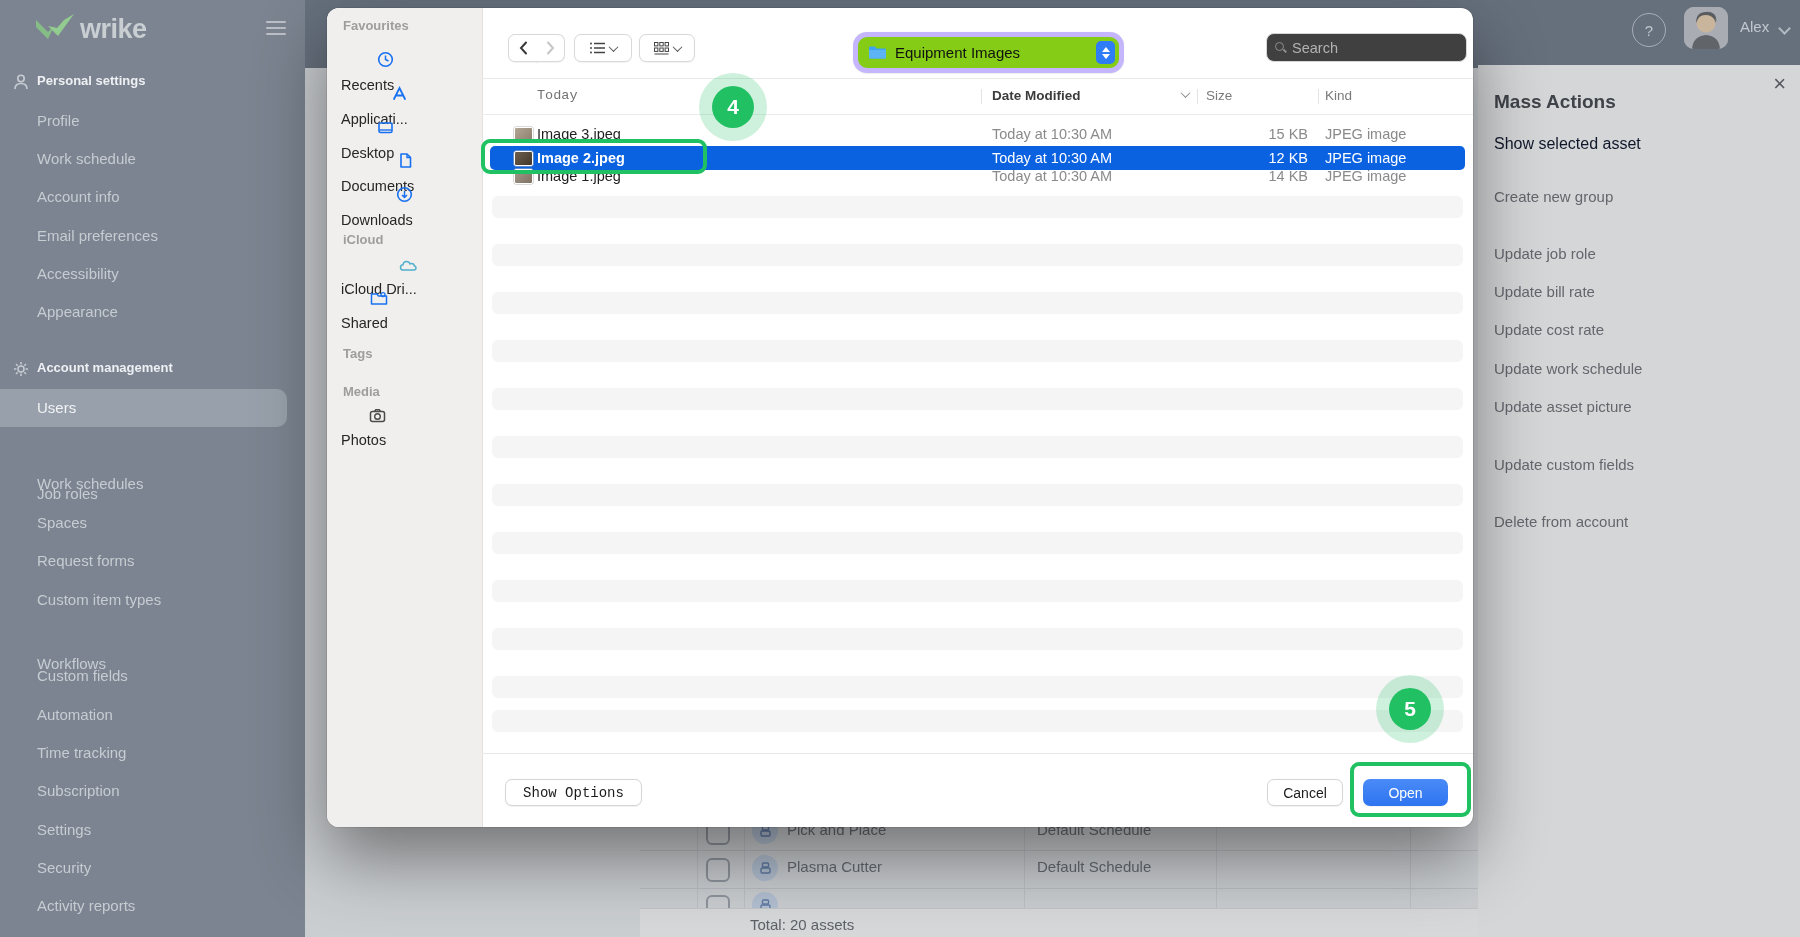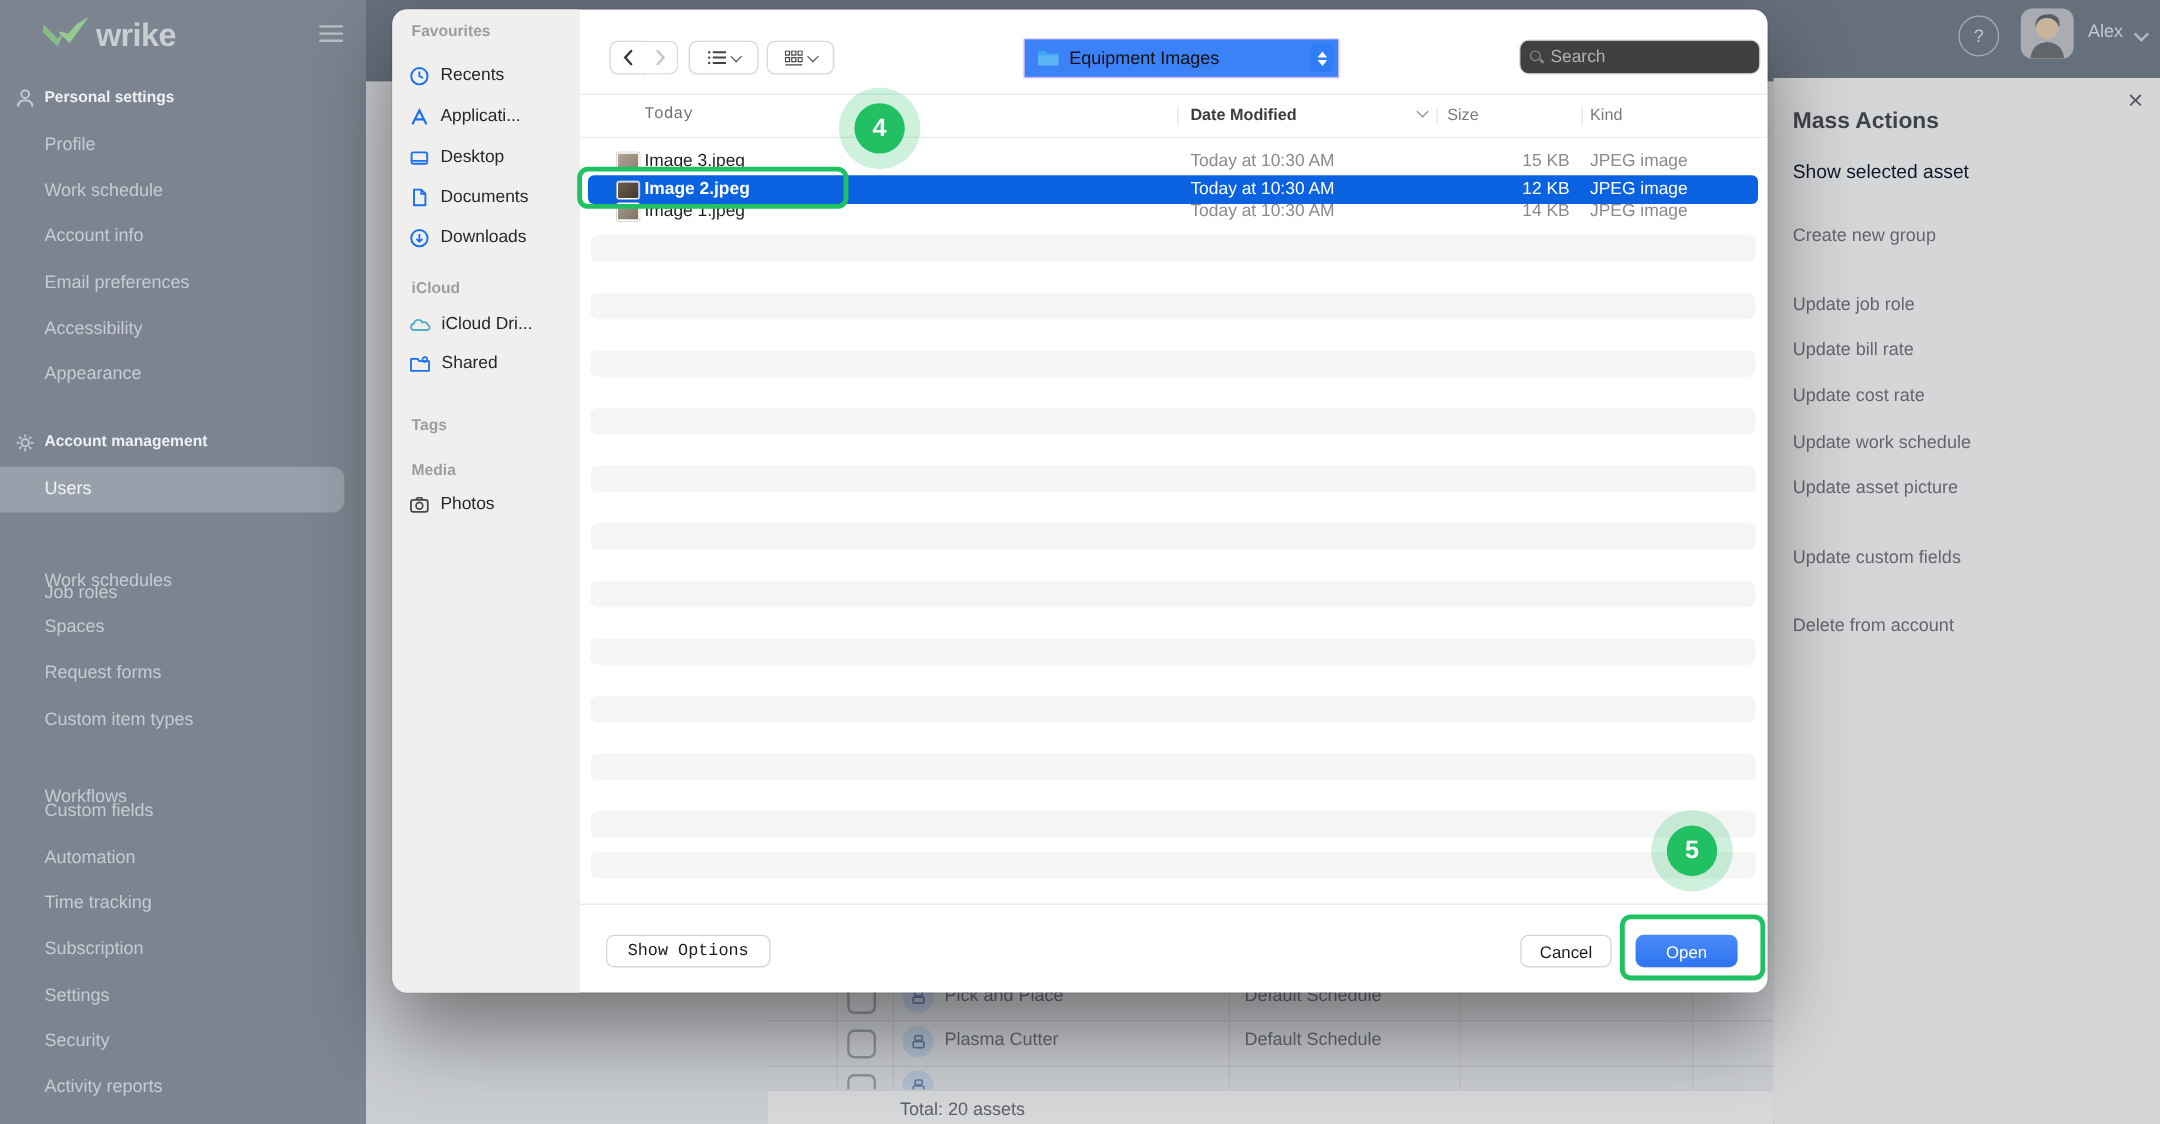--- a/index.html
+++ b/index.html
@@ -36,27 +36,27 @@
   #mass{left:1478px;top:65px;width:322px;height:872px;background:#d5d6d7;}
   #mass-title{left:16px;top:26px;font-size:19px;font-weight:bold;color:#3f434a;}
   #mass-link{left:16px;top:70px;font-size:16px;color:#0f172a;}
   .mass-item{left:16px;font-size:15px;color:#63676d;}
   #mass-close{right:14px;top:8px;font-size:22px;color:#54585e;line-height:1;}
   
   #dlg{left:327px;top:8px;width:1146px;height:819px;background:#fff;border-radius:12px;
        box-shadow:0 30px 70px rgba(0,0,0,.45),0 0 0 1px rgba(0,0,0,.08);z-index:10;}
   #fsb{left:0;top:0;width:155px;height:819px;background:#f0efee;border-right:1px solid #e2e1e0;border-radius:12px 0 0 12px;}
   .fsb-head{left:16px;font-size:13px;font-weight:bold;color:#9d9d9d;}
-  .fsb-item{left:14px;height:24px;display:flex;align-items:center;gap:9px;font-size:14.5px;color:#262626;}
+  .fsb-item{left:14px;height:24px;display:flex;align-items:flex-end;gap:9px;font-size:14.5px;color:#262626;flex-direction:column;}
   .fsb-item svg{flex:0 0 auto;}
   #fd-main{left:155px;top:0;width:991px;height:819px;}
   
   .tbtn{top:26px;height:26px;background:#fff;border:1px solid #d9d9d9;border-radius:7px;display:flex;align-items:center;justify-content:center;gap:5px;box-shadow:0 .5px 1px rgba(0,0,0,.05);}
   .chev-dn{display:inline-block;width:6px;height:6px;border-right:1.6px solid #555;border-bottom:1.6px solid #555;transform:rotate(45deg) translate(-1px,-1px);}
-  #loc{left:371px;top:24px;width:247px;height:31px;background:#3b82f6;border:1px solid #c4b5fd;border-radius:1px;display:flex;align-items:center;padding:0 4px 0 10px;box-shadow:0 .5px 1.5px rgba(0,0,0,.07);}
+  #loc{left:371px;top:24px;width:247px;height:31px;background:#84cc16;border:5px solid #c4b5fd;border-radius:14px;display:flex;align-items:center;padding:0 4px 0 10px;box-shadow:0 .5px 1.5px rgba(0,0,0,.07);}
   #loc-label{font-size:15px;color:#111;margin-left:8px;flex:1;}
   #stepper{width:19px;height:23px;background:#2e7cf6;border-radius:5px;display:flex;flex-direction:column;align-items:center;justify-content:center;gap:2px;}
   .tri-up{width:0;height:0;border-left:4px solid transparent;border-right:4px solid transparent;border-bottom:5px solid #fff;}
   .tri-dn{width:0;height:0;border-left:4px solid transparent;border-right:4px solid transparent;border-top:5px solid #fff;}
   #search{left:784px;top:25px;width:183px;height:27px;border:1px solid #d7d7d7;border-radius:8px;background:#404040;display:flex;align-items:center;padding:0 8px;gap:6px;}
   .mag{position:relative;width:11px;height:11px;}
   .mag::before{content:"";position:absolute;left:0;top:0;width:7px;height:7px;border:1.6px solid #8e8e8e;border-radius:50%;}
   .mag::after{content:"";position:absolute;left:8px;top:8px;width:4px;height:1.6px;background:#8e8e8e;transform:rotate(45deg);}
   #search-ph{font-size:14.5px;color:#b2b2b2;}
   #tb-sep{left:0;top:70px;width:991px;height:1px;background:#e9e9e9;}

